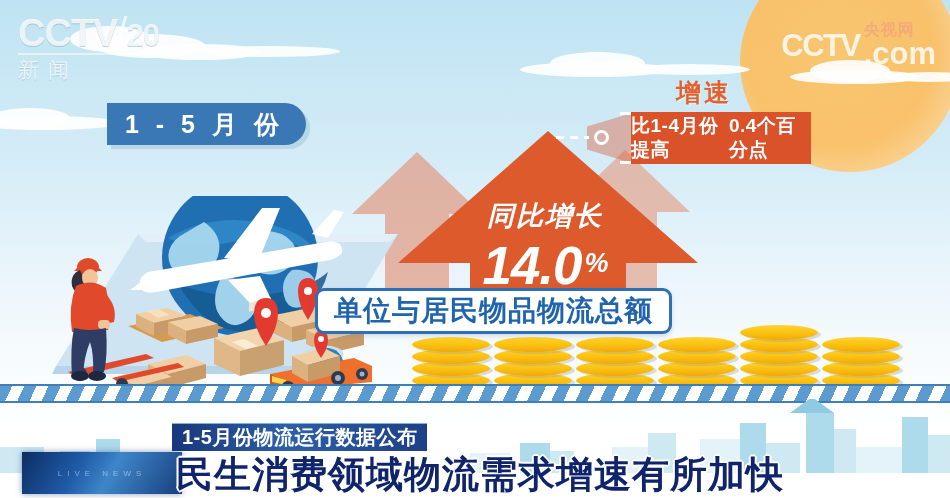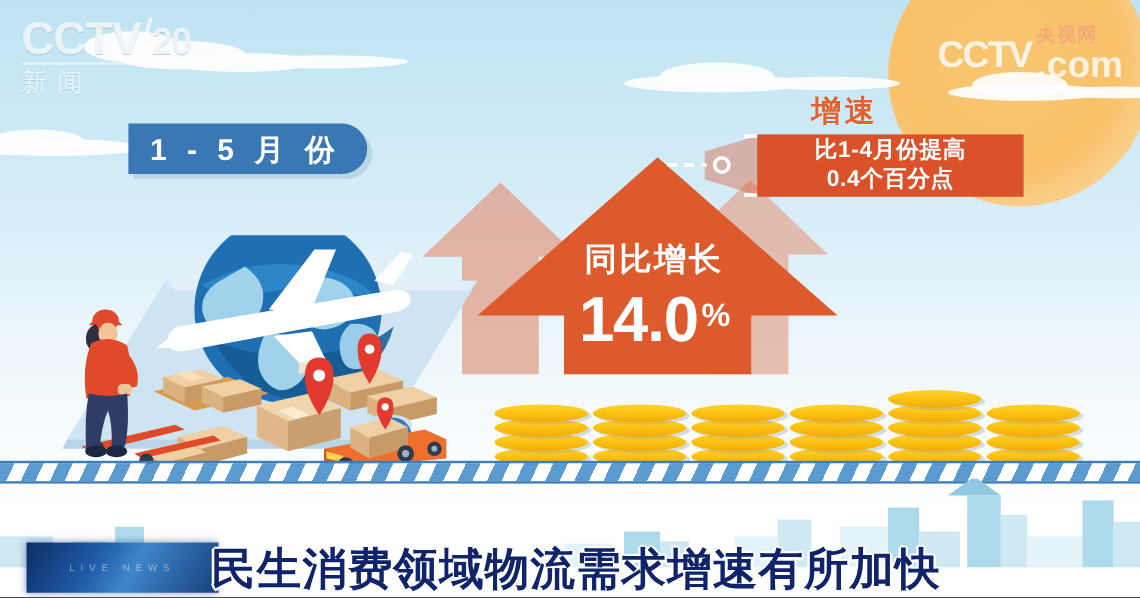--- a/index.html
+++ b/index.html
@@ -39,35 +39,35 @@
 
   
   .tag15{position:absolute;left:78px;top:103px;height:42px;padding:0 22px 0 18px;
       display:flex;align-items:center;background:#3a78b5;
       border-radius:0 22px 22px 0;box-shadow:4px 4px 0 rgba(120,160,190,.28);margin-left:29px;}
   .tag15 span{color:#fff;font-size:25px;font-weight:bold;letter-spacing:5px;}
 
   
   .zengsu{position:absolute;left:676px;top:76px;color:#e2622f;font-size:25px;
       font-weight:bold;letter-spacing:3px;text-shadow:1px 1px 0 rgba(255,255,255,.5);}
-  .callbox{position:absolute;left:631px;top:112px;width:222px;height:52px;
-      background:#d9522a;display:flex;flex-direction:column;justify-content:center;
+  .callbox{position:absolute;left:631px;top:112px;width:180px;height:52px;
+      background:#d9522a;display:flex;flex-direction:row;justify-content:center;
       align-items:center;}
   .callbox div{color:#fff;font-size:19px;font-weight:bold;line-height:24px;letter-spacing:.5px;}
   .callwing{position:absolute;left:587px;top:112px;width:48px;height:52px;
       background:#d9522a;opacity:.38;
       clip-path:polygon(100% 0,100% 100%,0 72%,0 28%);}
   .calltick{position:absolute;background:#fff;}
   .ring{position:absolute;left:594px;top:130px;width:15px;height:15px;border-radius:50%;
       border:3px solid #fff;box-sizing:border-box;}
   .dash{position:absolute;left:556px;top:136px;width:33px;height:3px;
       background:repeating-linear-gradient(90deg,#fff 0 8px,transparent 8px 14px);}
 
   
-  .atext{position:absolute;left:455px;top:198px;width:180px;text-align:center;color:#fff;}
+  .atext{position:absolute;left:455px;top:198px;width:180px;text-align:center;color:#fff;font-style:italic;}
   .atext .l1{font-size:27px;font-weight:bold;letter-spacing:2px;}
   .atext .l2{font-size:53px;font-weight:bold;line-height:58px;letter-spacing:-1px;}
   .atext .l2 .pct{font-size:27px;vertical-align:12px;margin-left:3px;}
 
   
   .pill{position:absolute;left:315px;top:288px;height:40px;padding:0 16px;
       display:flex;align-items:center;background:#fff;border:3px solid #2f6fb5;
       border-radius:9px;box-shadow:0 2px 4px rgba(90,130,170,.25);}
   .pill span{color:#2064ad;font-size:28px;font-weight:bold;letter-spacing:1px;
       -webkit-text-stroke:0px;}
@@ -346,20 +346,23 @@
       <div class="coin" style="bottom:48px;"></div>
     </div>
     <div class="stack" style="left:822px;width:78px;bottom:110px;height:52px;">
       <div class="coin" style="bottom:0px;"></div>
         <div class="coin" style="bottom:12px;"></div>
       <div class="coin" style="bottom:24px;"></div>
         <div class="coin" style="bottom:36px;"></div>
     </div>
   </div>
 
+  <div class="pill">
+    <span>单位与居民物品物流总额</span>
+  </div>
 
   <div class="stripes"></div>
 
   <div class="city">
     <div class="bld d" style="left:806px;width:28px;height:60px;"></div>
     <div class="bld" style="left:834px;width:22px;height:44px;"></div>
     <div class="bld l" style="left:700px;width:40px;height:34px;"></div>
     <div class="bld d" style="left:740px;width:26px;height:50px;"></div>
     <div class="bld" style="left:766px;width:34px;height:30px;"></div>
     <div class="bld l" style="left:856px;width:46px;height:26px;"></div>
@@ -373,20 +376,23 @@
     <div class="bld" style="left:60px;width:30px;height:22px;"></div>
     <div class="bld d" style="left:96px;width:24px;height:34px;"></div>
     <div class="bld l" style="left:126px;width:42px;height:18px;"></div>
     <div class="bld" style="left:0px;width:44px;height:26px;"></div>
 
     <div style="position:absolute;left:790px;bottom:60px;width:0;height:0;
                 border-left:22px solid transparent;border-right:22px solid transparent;
                 border-bottom:16px solid #8fc9e2;"></div>
   </div>
 
+  <div class="subband">
+    <span>1-5月份物流运行数据公布</span>
+  </div>
 
   <div class="live">
     <div class="en">LIVE NEWS</div>
   </div>
 
   <div class="headline">民生消费领域物流需求增速有所加快</div>
 
 </div>
 
 </body></html>

